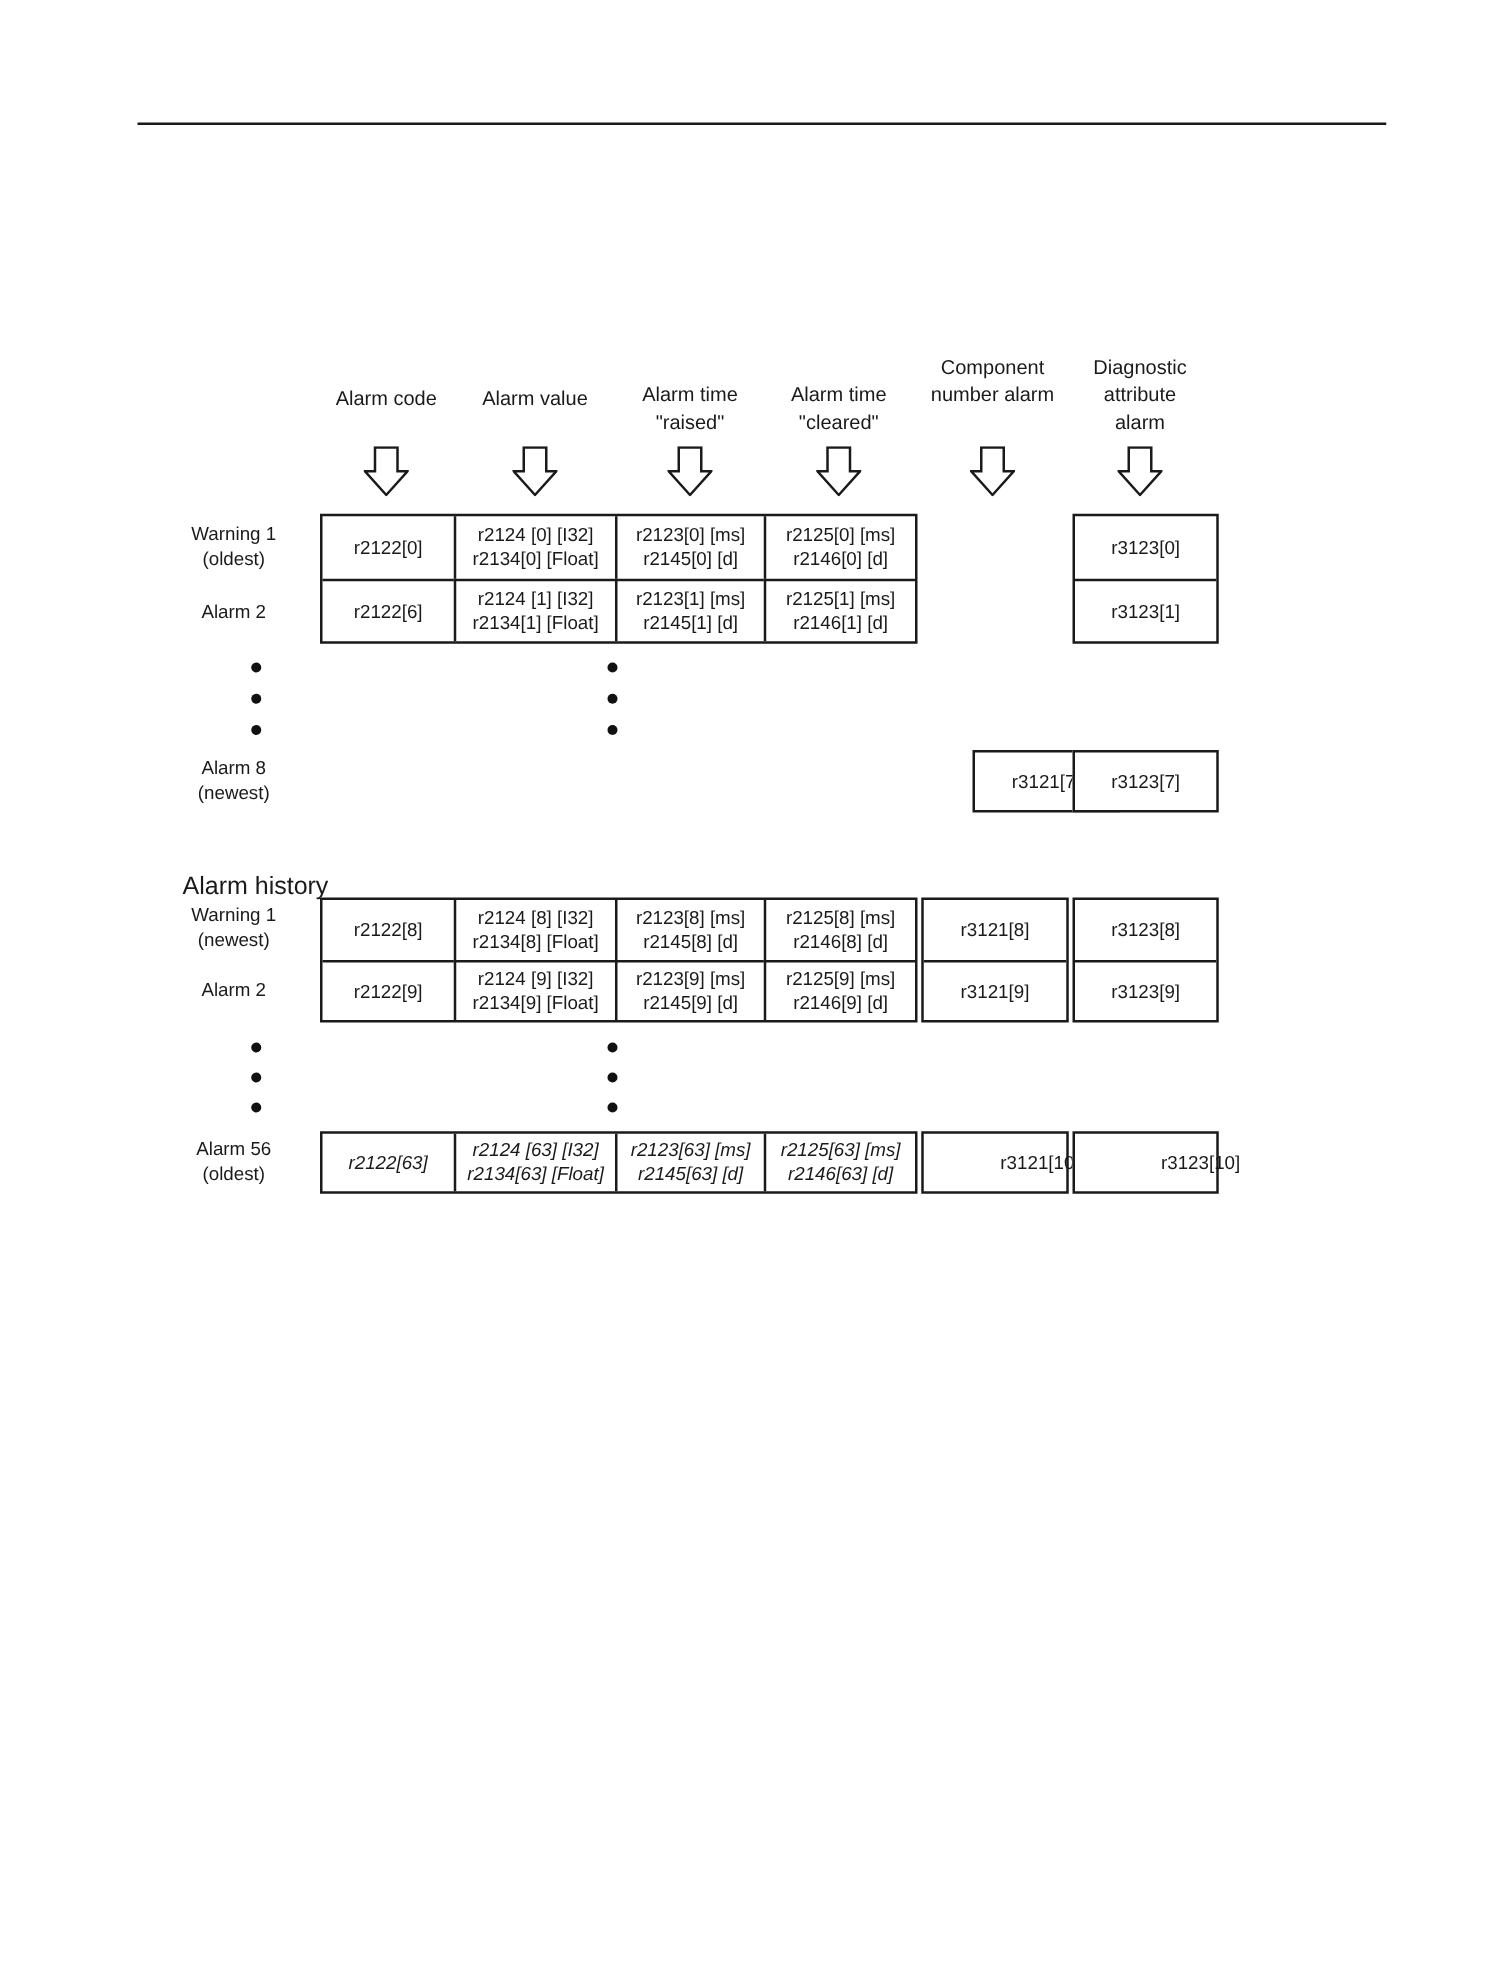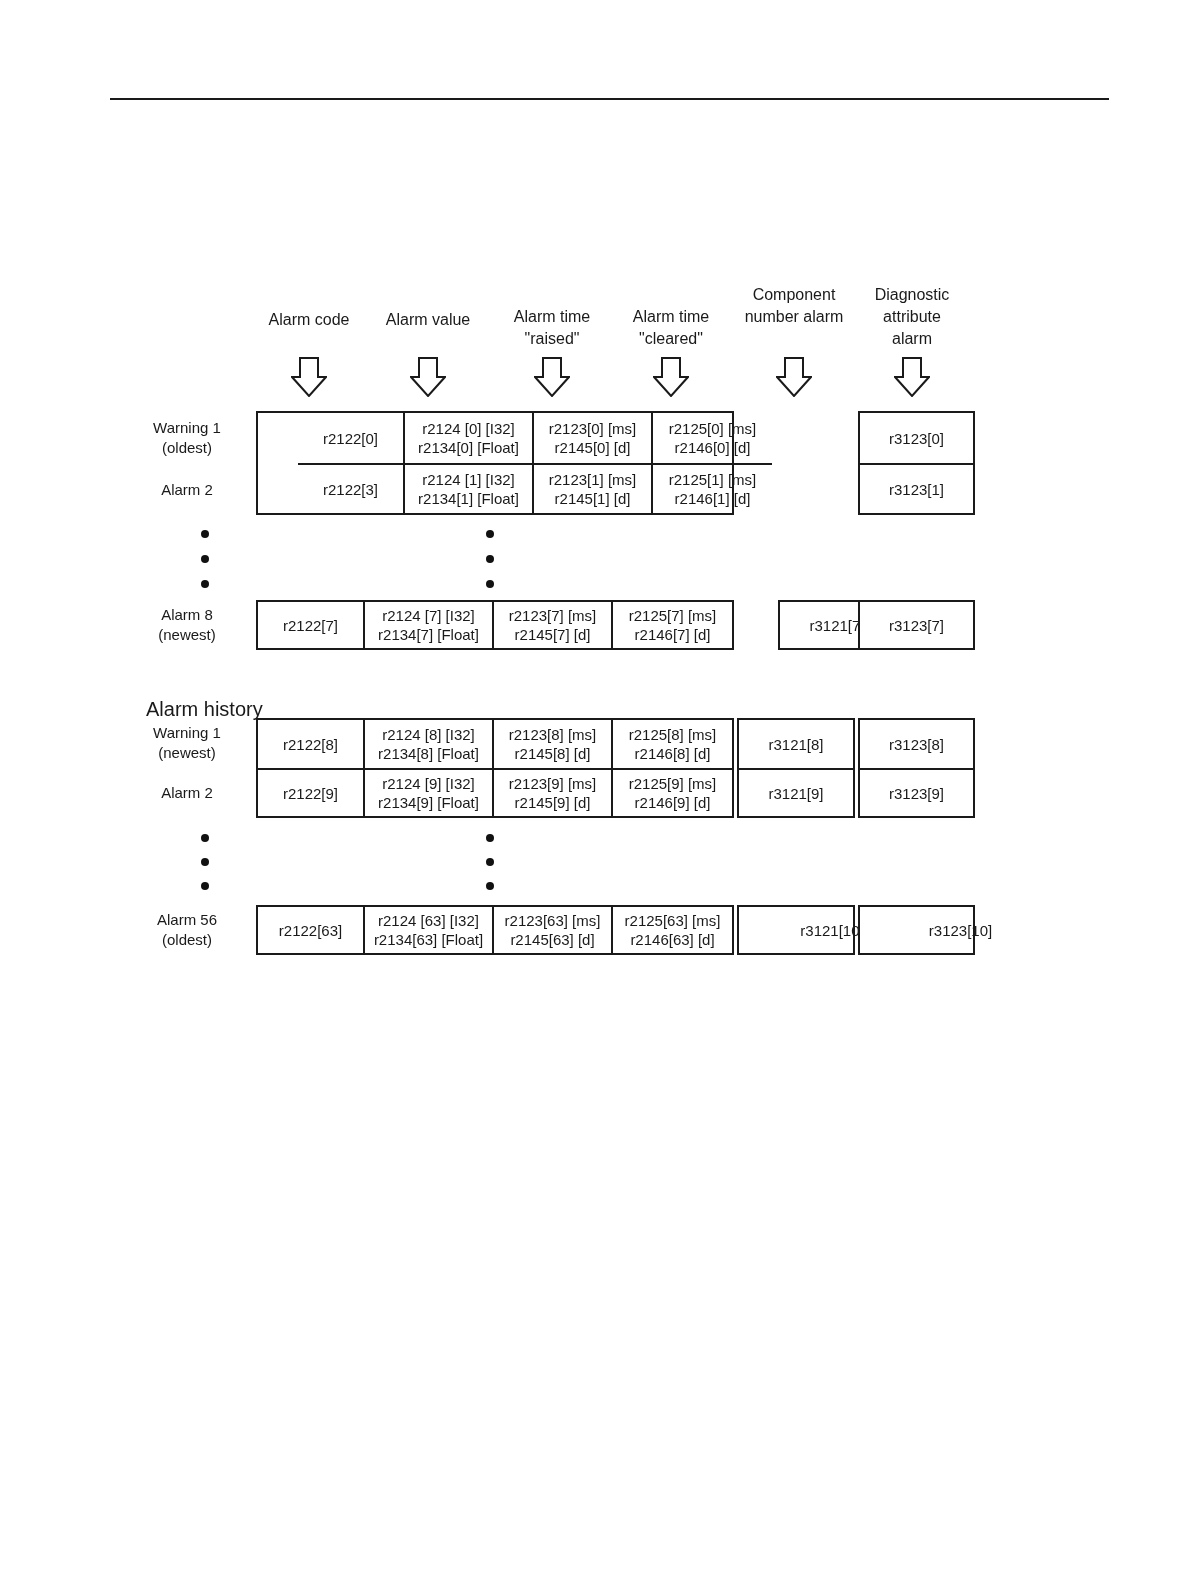--- a/index.html
+++ b/index.html
@@ -77,29 +77,29 @@
       <polygon points="9,1 27,1 27,20 35,20 18,39 1,20 9,20" fill="#ffffff" stroke="#1a1a1a" stroke-width="2"></polygon>
     </svg></div>
 
 <div class="abs rowlabel" style="top:418px;">Warning 1
 (oldest)</div>
 <div class="abs rowlabel" style="top:480px;">Alarm 2</div>
 <div class="abs rowlabel" style="top:605px;">Alarm 8
 (newest)</div>
 
 <div class="abs tbl r50" style="top:411px;width:719px;height:104px;">
-  <div class="tblbox box1" style="height:104px;padding-left:40px;">
+  <div class="tblbox box1" style="height:104px;">
     <div class="cell">r2122[0]</div>
     <div class="cell bl">r2124 [0] [I32]
 r2134[0] [Float]</div>
     <div class="cell bl">r2123[0] [ms]
 r2145[0] [d]</div>
     <div class="cell bl">r2125[0] [ms]
 r2146[0] [d]</div>
-    <div class="cell bt">r2122[3]</div>
+    <div class="cell bt">r2122[6]</div>
     <div class="cell bl bt">r2124 [1] [I32]
 r2134[1] [Float]</div>
     <div class="cell bl bt">r2123[1] [ms]
 r2145[1] [d]</div>
     <div class="cell bl bt">r2125[1] [ms]
 r2146[1] [d]</div>
   </div>
   <div class="tblbox box6" style="height:104px;">
     <div class="cell">r3123[0]</div>
     <div class="cell bt">r3123[1]</div>
@@ -107,29 +107,20 @@
 </div>
 
 <span class="dot" style="left:201px;top:530px;"></span>
 <span class="dot" style="left:201px;top:555px;"></span>
 <span class="dot" style="left:201px;top:580px;"></span>
 <span class="dot" style="left:486px;top:530px;"></span>
 <span class="dot" style="left:486px;top:555px;"></span>
 <span class="dot" style="left:486px;top:580px;"></span>
 
 <div class="abs tbl r46" style="top:600px;width:719px;height:50px;">
-  <div class="tblbox box1" style="height:50px;">
-    <div class="cell">r2122[7]</div>
-    <div class="cell bl">r2124 [7] [I32]
-r2134[7] [Float]</div>
-    <div class="cell bl">r2123[7] [ms]
-r2145[7] [d]</div>
-    <div class="cell bl">r2125[7] [ms]
-r2146[7] [d]</div>
-  </div>
   <div class="tblbox box5" style="height:50px;margin-left:41px;">
     <div class="cell">r3121[7]</div>
   </div>
   <div class="tblbox box6" style="height:50px;">
     <div class="cell">r3123[7]</div>
   </div>
 </div>
 
 <div class="abs section-title">Alarm history</div>
 
@@ -167,21 +158,21 @@
 </div>
 
 <span class="dot" style="left:201px;top:834px;"></span>
 <span class="dot" style="left:201px;top:858px;"></span>
 <span class="dot" style="left:201px;top:882px;"></span>
 <span class="dot" style="left:486px;top:834px;"></span>
 <span class="dot" style="left:486px;top:858px;"></span>
 <span class="dot" style="left:486px;top:882px;"></span>
 
 <div class="abs tbl r46" style="top:905px;width:719px;height:50px;">
-  <div class="tblbox box1" style="height:50px;">
+  <div class="tblbox box1" style="height:50px;font-style:italic;">
     <div class="cell">r2122[63]</div>
     <div class="cell bl">r2124 [63] [I32]
 r2134[63] [Float]</div>
     <div class="cell bl">r2123[63] [ms]
 r2145[63] [d]</div>
     <div class="cell bl">r2125[63] [ms]
 r2146[63] [d]</div>
   </div>
   <div class="tblbox box5" style="height:50px;padding-left:36px;">
     <div class="cell">r3121[10]</div>

